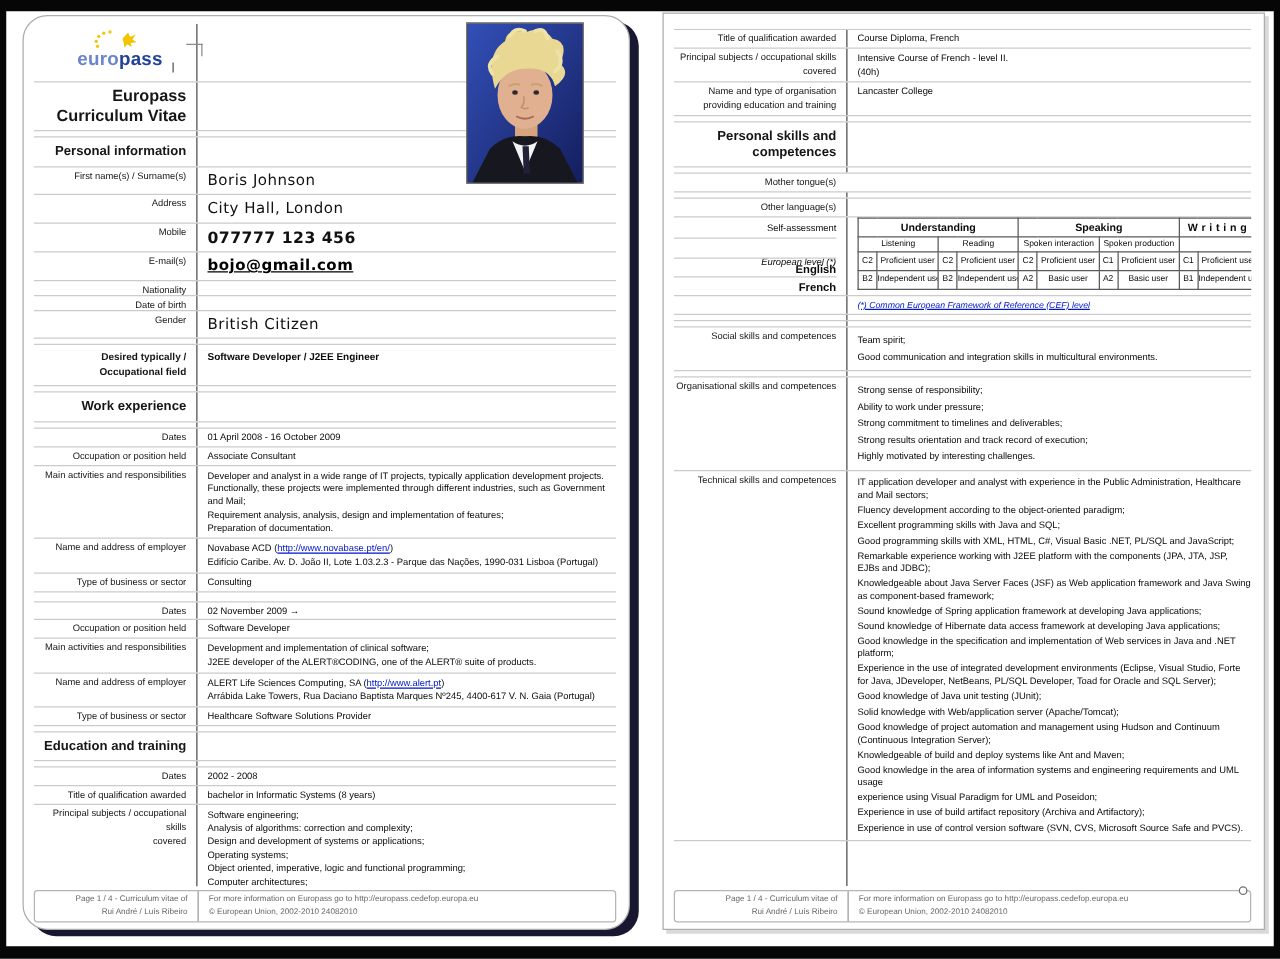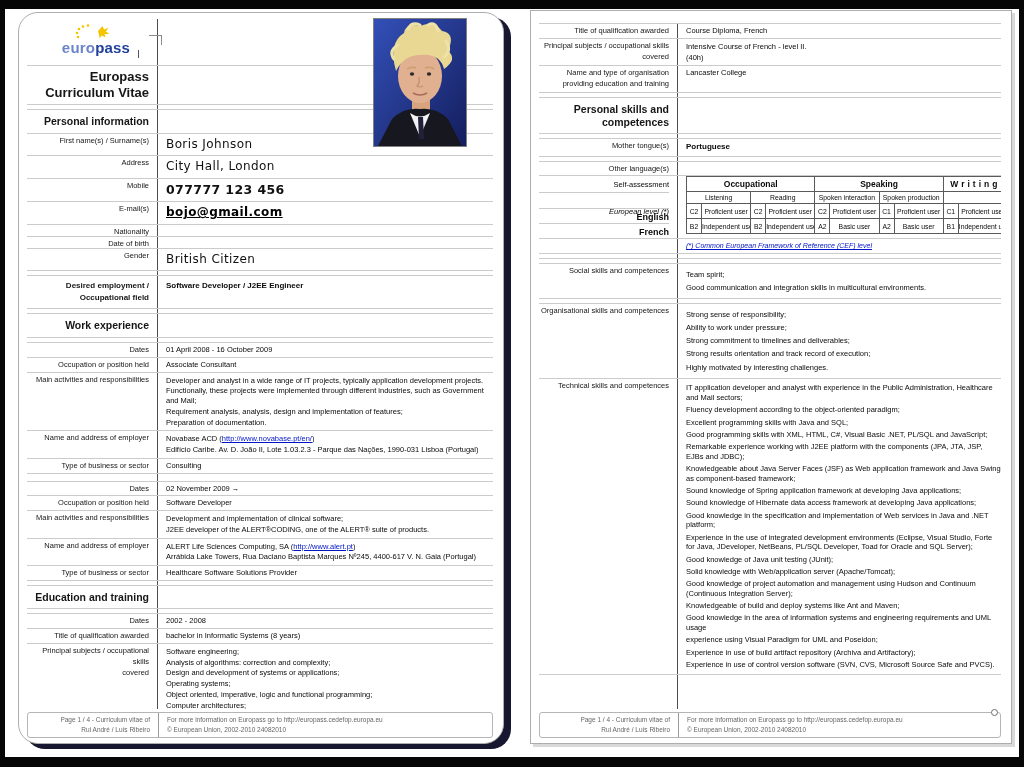--- a/index.html
+++ b/index.html
@@ -145,21 +145,21 @@
         <div class="val hand">British Citizen</div>
       </div>
 
       <div class="row sp">
           <div class="lbl"></div>
           <div class="val"></div>
         </div>
 
       <div class="row desired">
         <div class="lbl">
-          <div>Desired employment /</div>
+          <div>Desired typically /</div>
           <div>Occupational field</div>
         </div>
         <div class="val">Software Developer / J2EE Engineer</div>
       </div>
 
       <div class="row sp">
           <div class="lbl"></div>
           <div class="val"></div>
         </div>
 
@@ -351,21 +351,20 @@
         <div class="val"></div>
       </div>
 
       <div class="row sp">
           <div class="lbl"></div>
           <div class="val"></div>
         </div>
 
       <div class="row mother">
         <div class="lbl">Mother tongue(s)</div>
-        <div class="val">Portuguese</div>
       </div>
 
       <div class="row sp">
           <div class="lbl"></div>
           <div class="val"></div>
         </div>
 
       <div class="row tiny">
         <div class="lbl">Other language(s)</div>
         <div class="val"></div>
@@ -387,21 +386,21 @@
                 <col style="width:49px">
               <col style="width:15px">
                 <col style="width:49px">
                 <col style="width:15px">
                 <col style="width:49px">
               <col style="width:15px">
                 <col style="width:49px">
             </colgroup>
             <tbody>
                 <tr class="ghead">
-              <th colspan="4">Occupational</th>
+              <th colspan="4">Understanding</th>
               <th colspan="4">Speaking</th>
               <th colspan="2" class="wr">Writing</th>
             </tr>
             <tr class="shead">
               <th colspan="2">Listening</th>
               <th colspan="2">Reading</th>
               <th colspan="2">Spoken interaction</th>
               <th colspan="2">Spoken production</th>
               <th colspan="2"></th>
             </tr>

